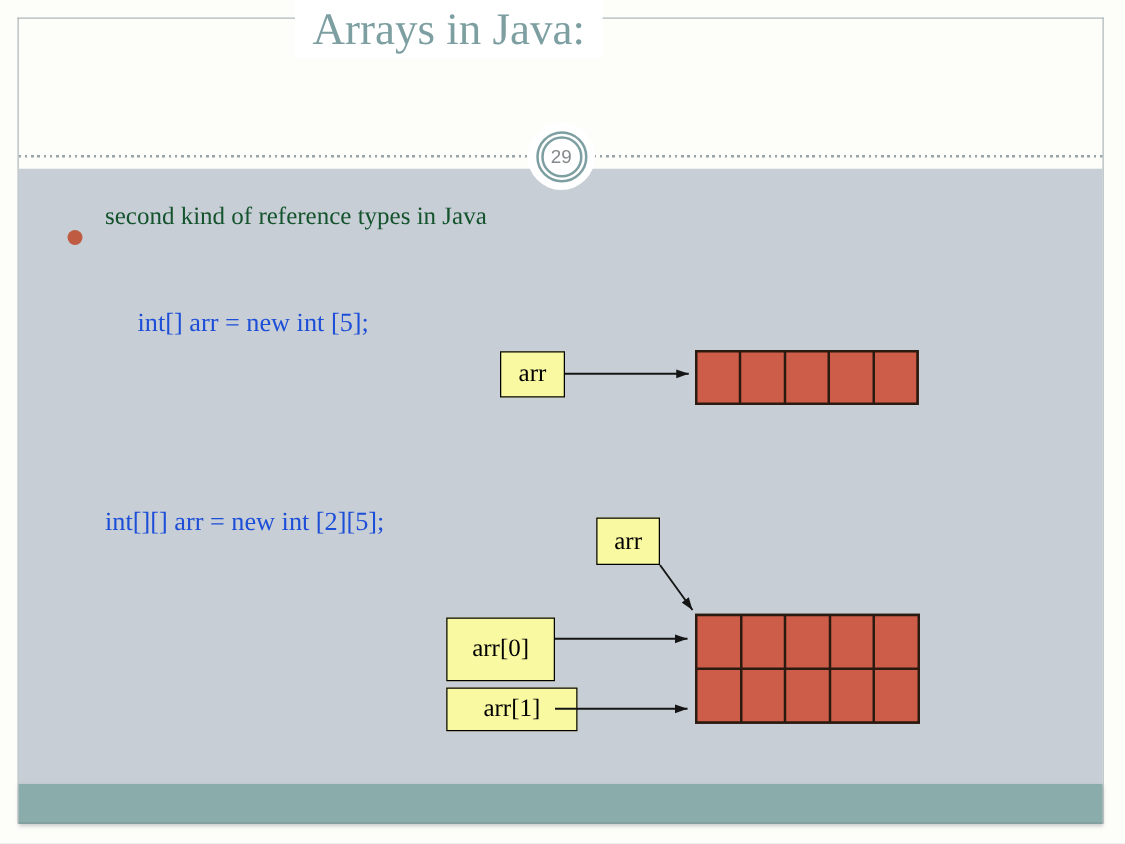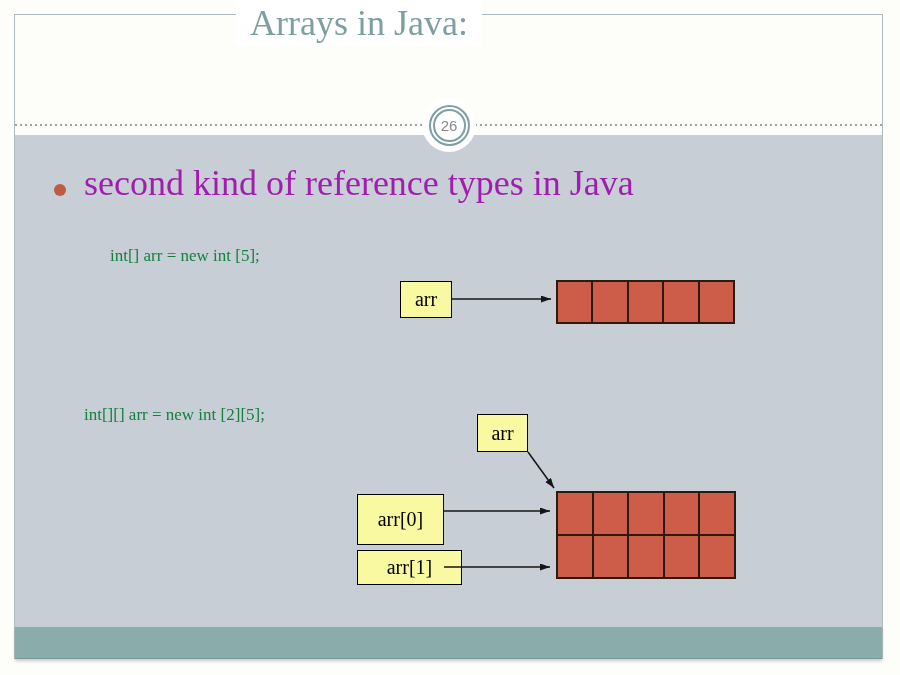--- a/index.html
+++ b/index.html
@@ -61,24 +61,24 @@
   .badge-inner{
     width:33px;height:33px;border-radius:50%;border:2px solid var(--accent-teal);
     display:flex;align-items:center;justify-content:center;
     font-family:"Liberation Sans", sans-serif;font-size:15px;color:#85898b;
   }
   .bullet-dot{
     position:absolute;left:54px;top:184px;width:12px;height:12px;border-radius:50%;
     background:var(--bullet-dot);z-index:5;
   }
   .bullet-text{
-    position:absolute;left:84px;top:162px;font-size:36px;color:#a21caf;z-index:5;white-space:nowrap;
+    position:absolute;left:84px;top:162px;font-size:20px;color:#14532d;z-index:5;white-space:nowrap;
   }
   .code{
-    position:absolute;font-size:17px;color:#15803d;z-index:5;white-space:nowrap;
+    position:absolute;font-size:21px;color:#1d4ed8;z-index:5;white-space:nowrap;
   }
   #code1{left:110px;top:246px;}
   #code2{left:84px;top:405px;}
   .ptr-box{
     position:absolute;background:var(--pointer-box-fill);border:1.5px solid #000;
     display:flex;align-items:center;justify-content:center;
     font-family:Liberation Serif, serif;font-size:20px;color:#000;z-index:5;
   }
   #ptr-arr-1d{left:400px;top:281px;width:52px;height:37px;}
   #ptr-arr-2d{left:477px;top:414px;width:51px;height:38px;}
@@ -102,21 +102,21 @@
 <div class="content-bg"></div>
 <div class="footer-bar"></div>
 <div class="divider"></div>
 
 <div class="title-wrap">
   <span>Arrays in Java:</span>
 </div>
 
 <div class="badge-halo">
   <div class="badge-outer">
-    <div class="badge-inner">26</div>
+    <div class="badge-inner">29</div>
   </div>
 </div>
 
 <div class="bullet-dot"></div>
 <div class="bullet-text">second kind of reference types in Java</div>
 
 <div class="code" id="code1">int[] arr = new int [5];</div>
 <div class="code" id="code2">int[][] arr = new int [2][5];</div>
 
 <div class="ptr-box" id="ptr-arr-1d">arr</div>

